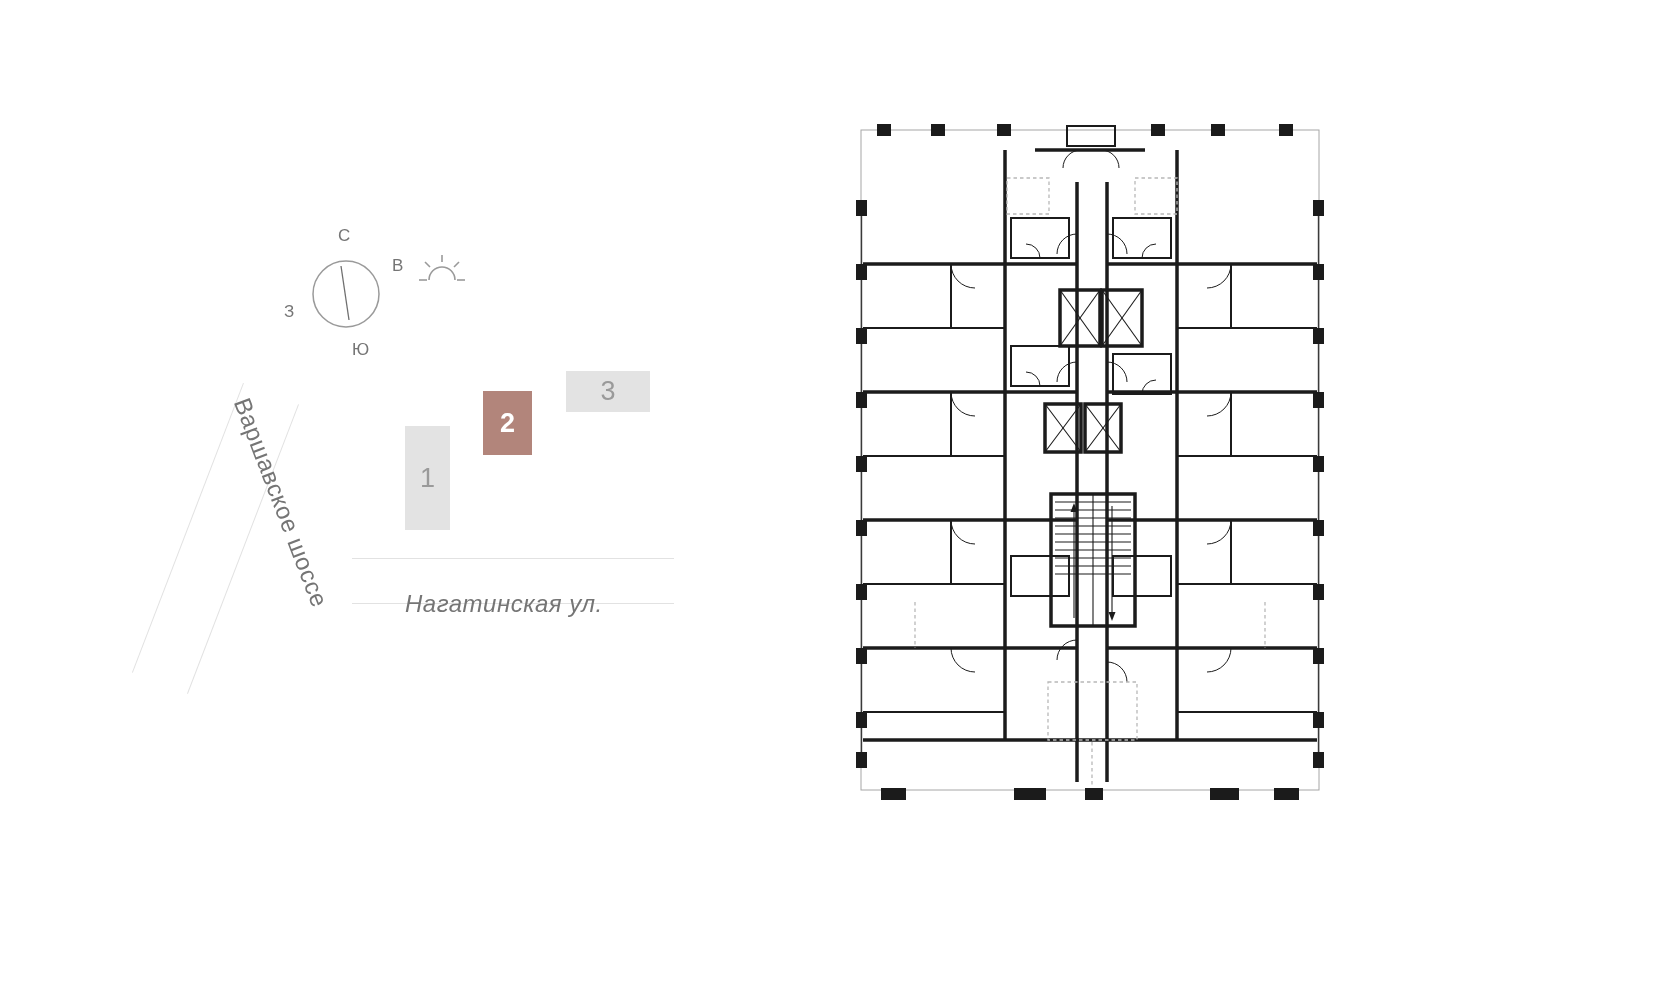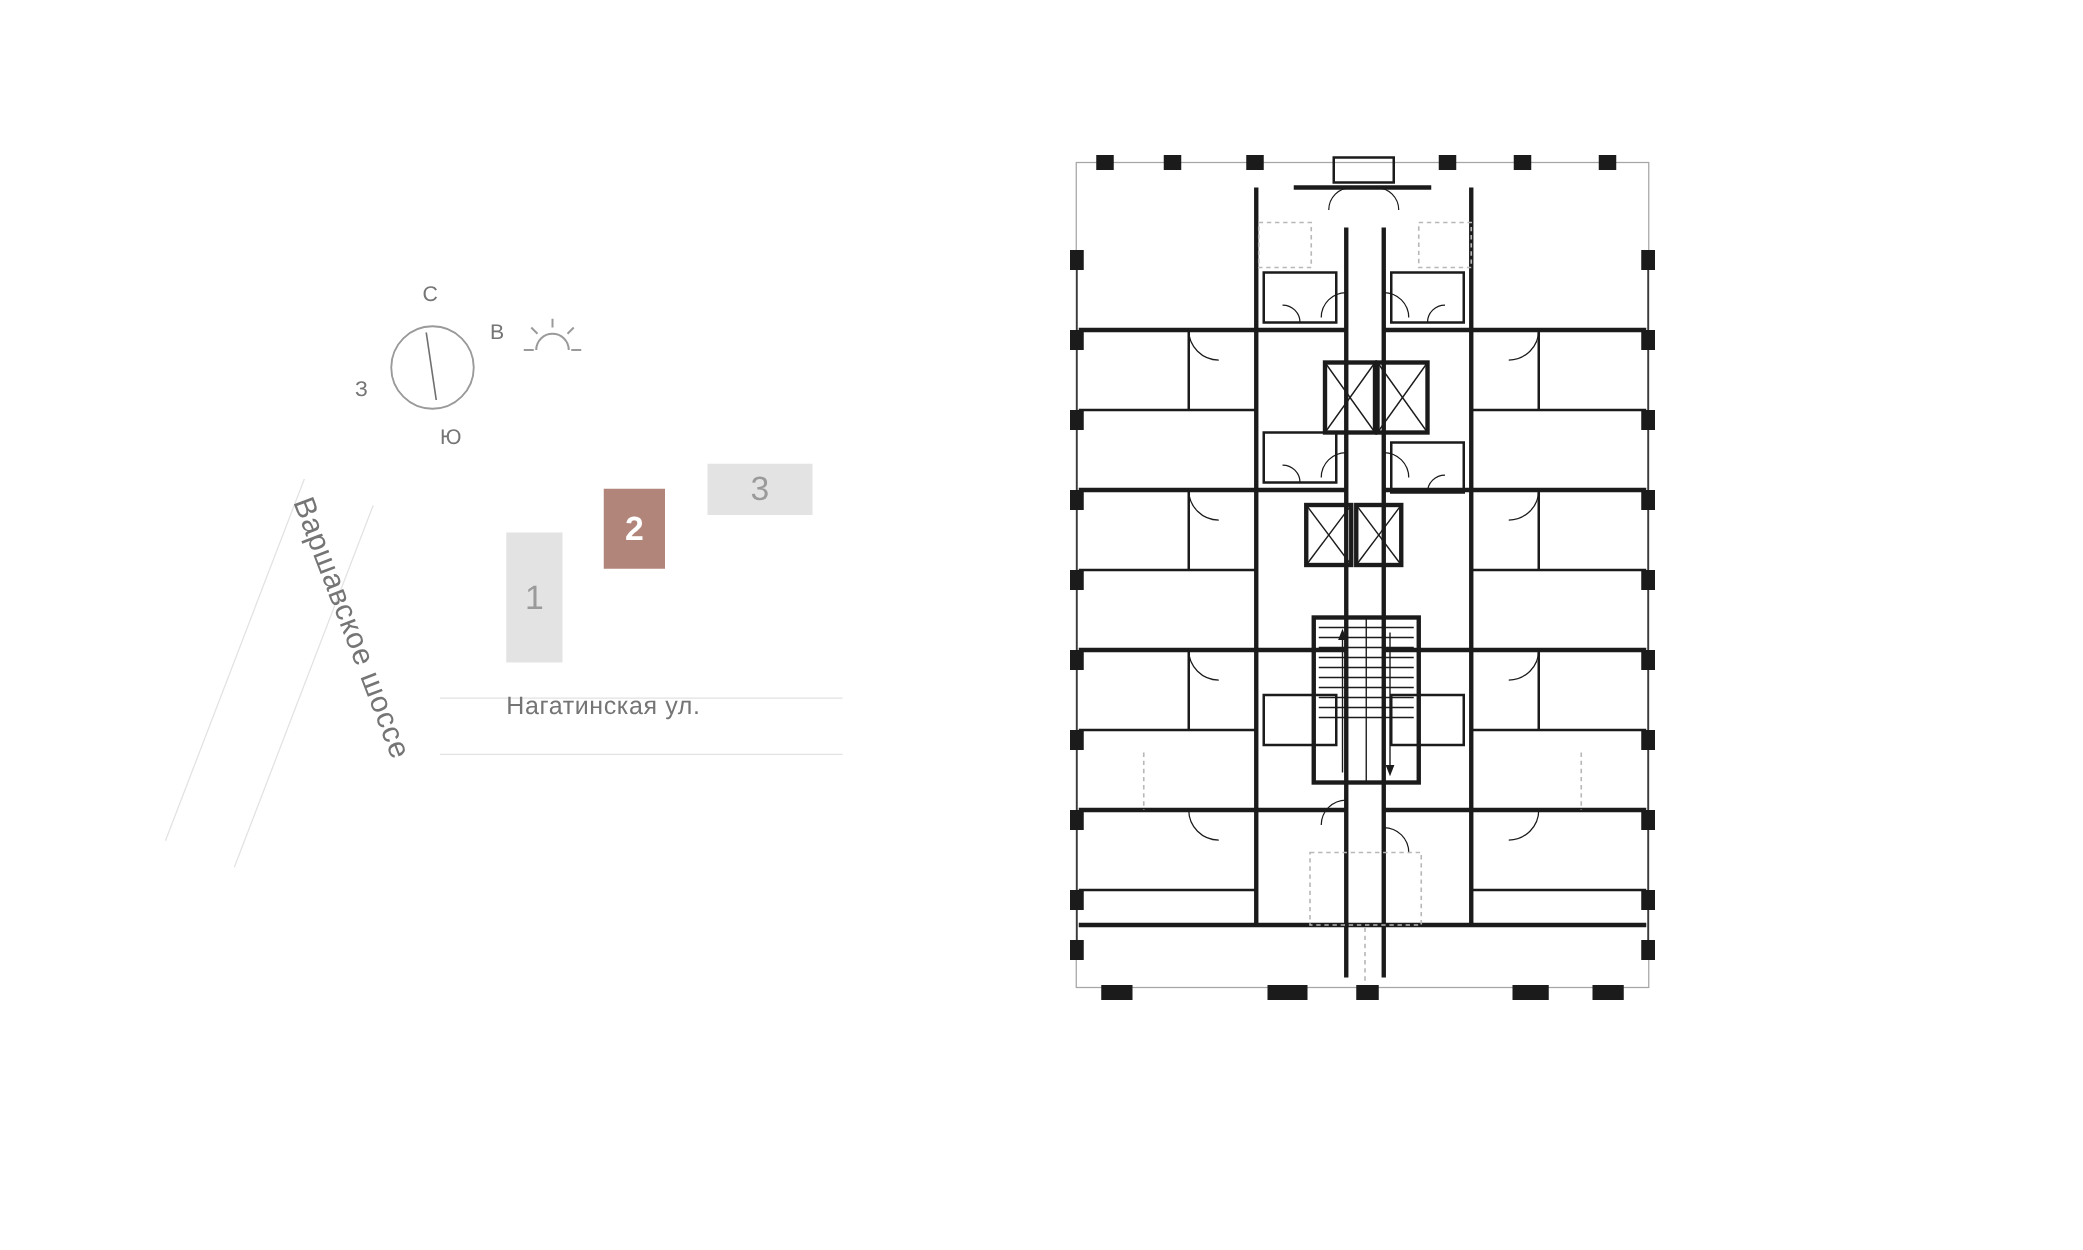--- a/index.html
+++ b/index.html
@@ -20,22 +20,23 @@
   }
   .road-diag-label {
     left:254px; top:394px; color:#757575; font-size:24px; white-space:nowrap;
     transform:rotate(69deg); transform-origin:left top; letter-spacing:0.5px;
   }
   .road-h {
     left:352px; top:558px; width:322px; height:44px; background:#ffffff;
     border-top:1.5px solid #e2e2e2; border-bottom:1.5px solid #e2e2e2;
   }
   .road-h-label {
-    left:405px; top:554px; color:#757575; font-size:20px; white-space:nowrap;
+    left:405px; top:590px; color:#757575; font-size:24px; white-space:nowrap;
     letter-spacing:0.5px;
+    font-style:italic;
   }
 
   .compass { left:280px; top:226px; width:134px; height:140px; }
   .compass .pt { position:absolute; color:#757575; font-size:17px; }
   .pt-n { left:58px; top:0px; }
   .pt-e { left:112px; top:30px; }
   .pt-w { left:4px;  top:76px; }
   .pt-s { left:72px; top:114px; }
 
   .sun { left:418px; top:250px; width:50px; height:40px; }

